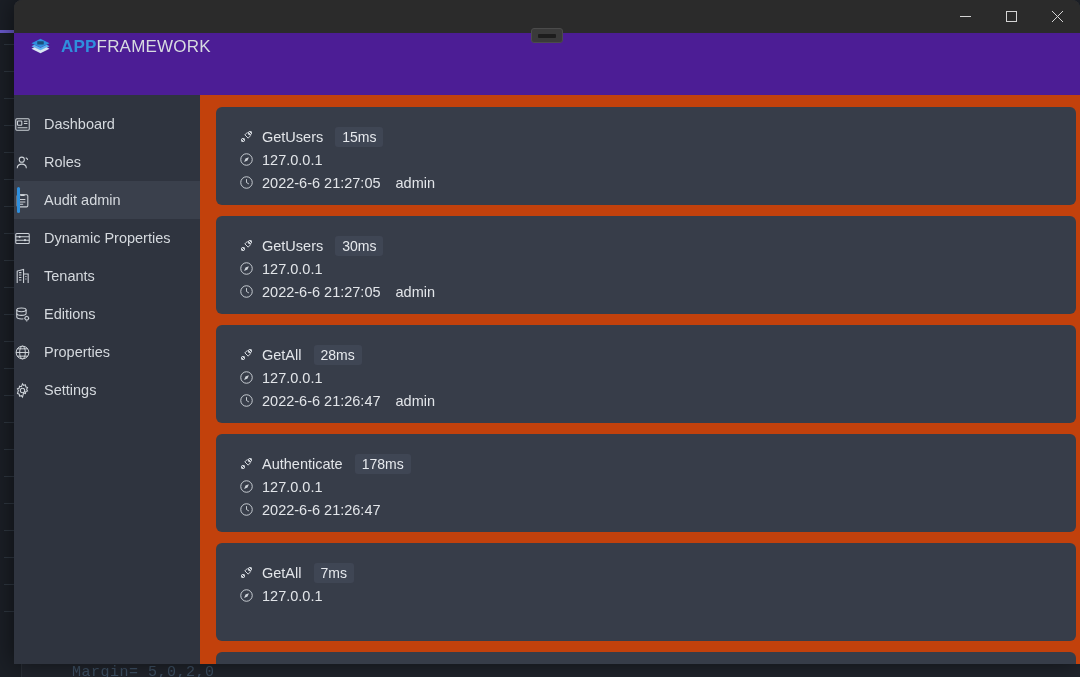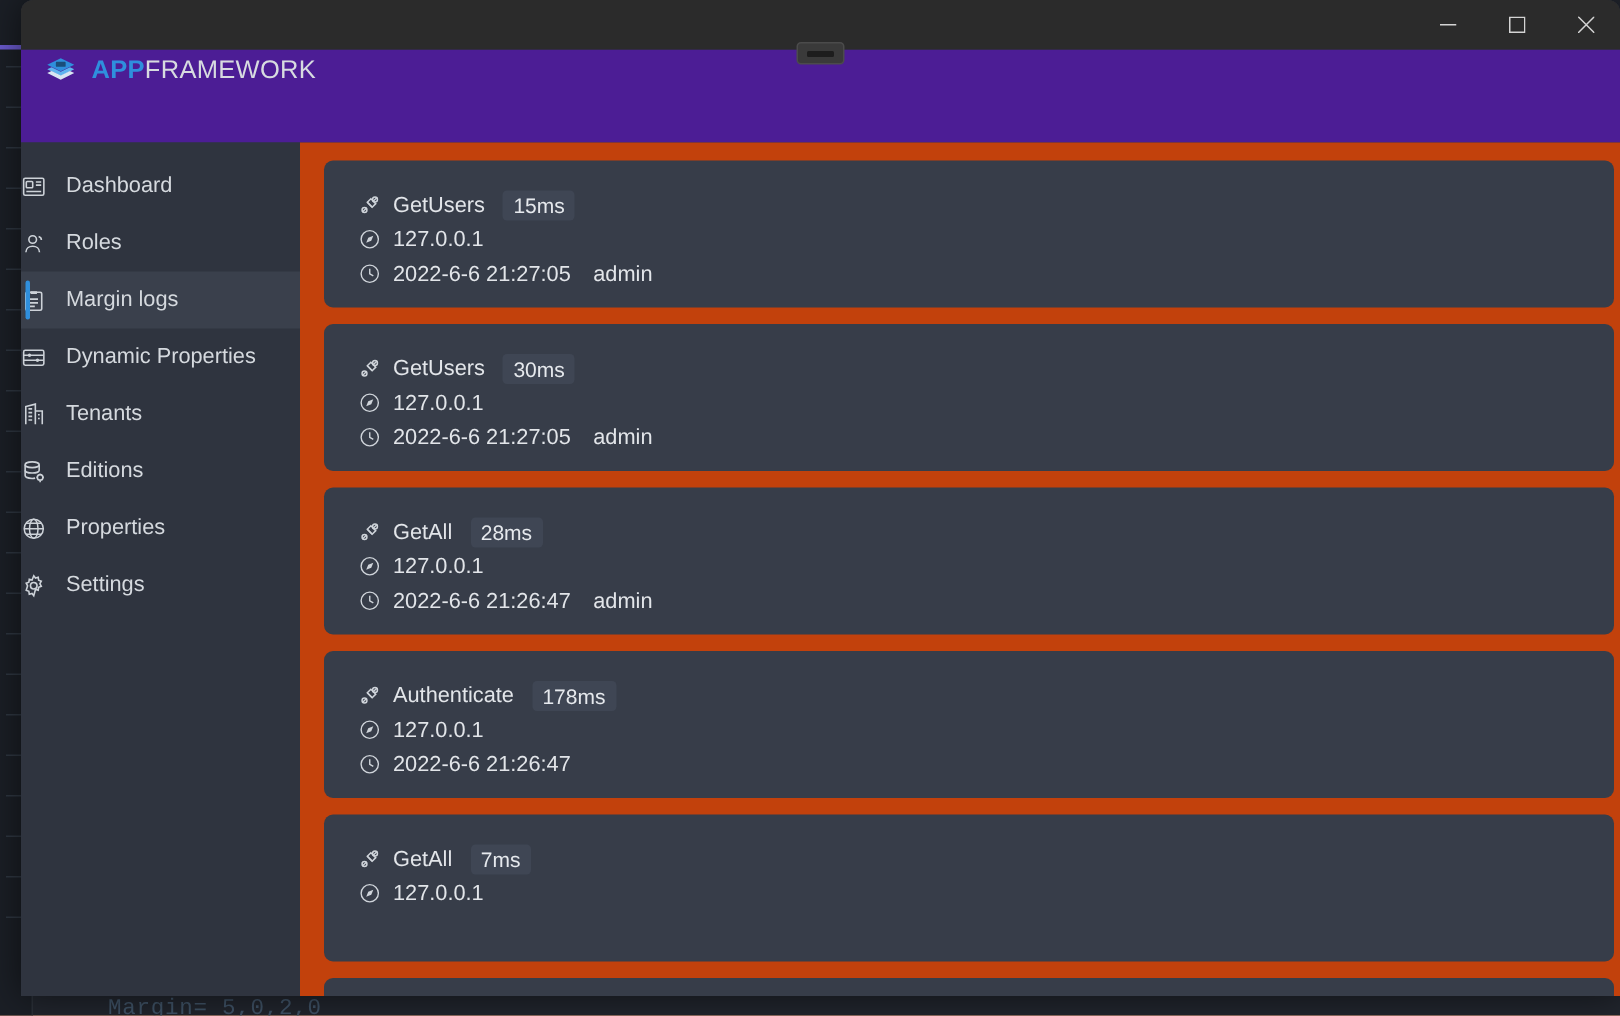--- a/index.html
+++ b/index.html
@@ -316,21 +316,21 @@
             <span>Roles</span>
           </div>
           <div class="nav-item active">
             <span class="nav-icon">
               <svg width="17" height="17" viewBox="0 0 24 24" fill="none" stroke="currentColor" stroke-width="1.5">
                 <rect x="4.5" y="4" width="15" height="17" rx="1.6"></rect>
                 <path d="M9 3h6v2.6H9z" fill="currentColor" stroke="none"></path>
                 <path d="M8 10.5h8M8 14h8M8 17.3h5"></path>
               </svg>
             </span>
-            <span>Margin logs</span>
+            <span>Audit admin</span>
           </div>
           <div class="nav-item">
             <span class="nav-icon">
               <svg width="17" height="17" viewBox="0 0 24 24" fill="none" stroke="currentColor" stroke-width="1.5">
                 <rect x="2.5" y="5" width="19" height="14" rx="1.5"></rect>
                 <path d="M2.5 9.6h19M2.5 14.4h19"></path>
                 <circle cx="8" cy="9.6" r="1.6" fill="currentColor" stroke="none"></circle>
                 <circle cx="15.5" cy="14.4" r="1.6" fill="currentColor" stroke="none"></circle>
               </svg>
             </span>

